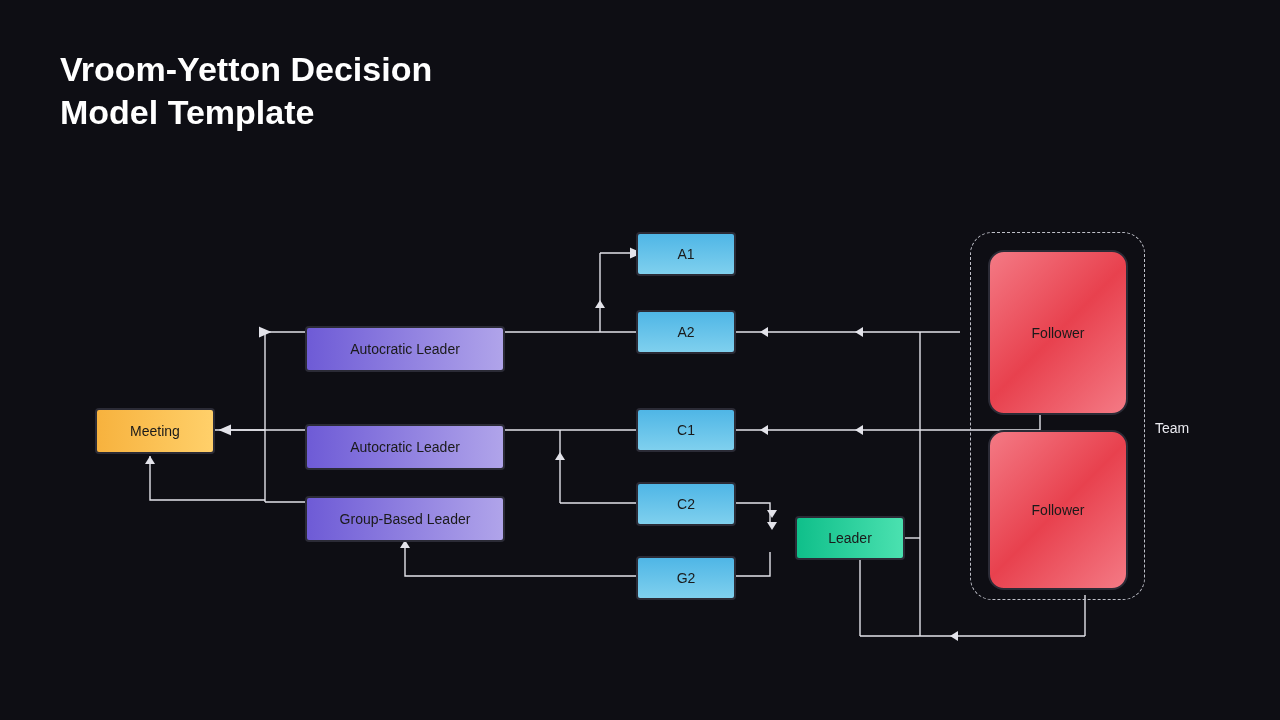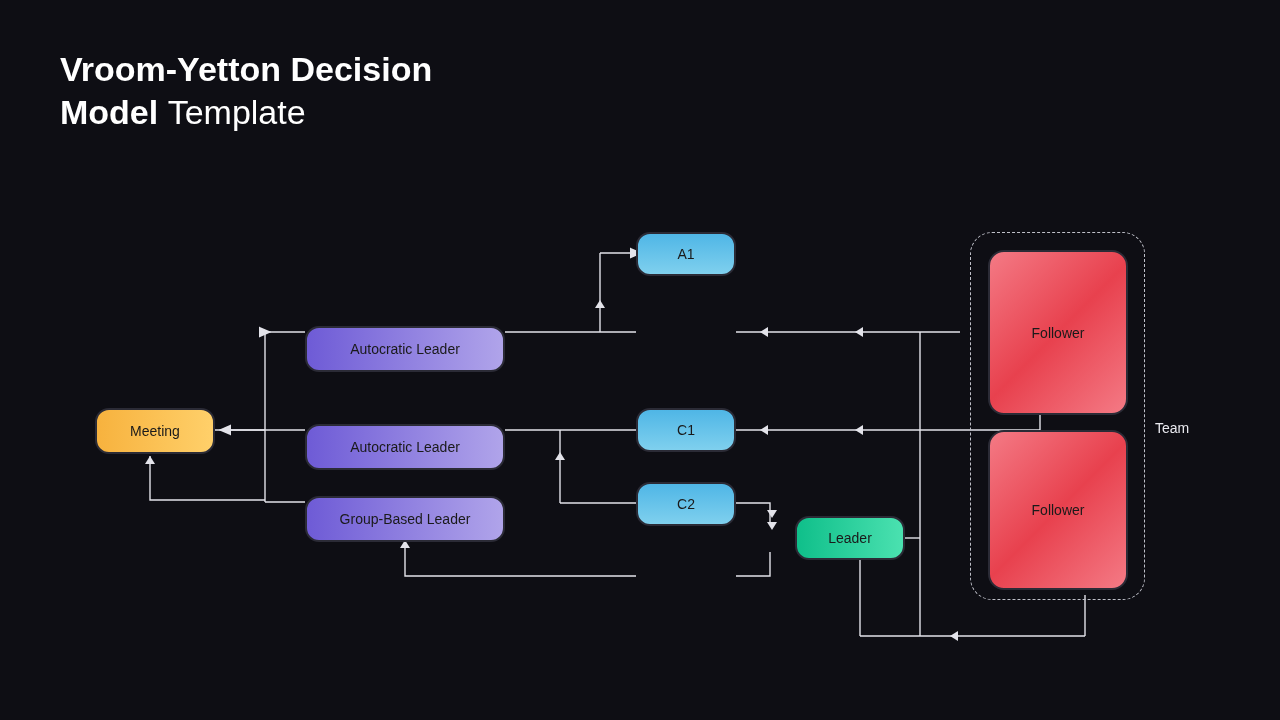--- a/index.html
+++ b/index.html
@@ -1,20 +1,20 @@
 <!DOCTYPE html>
 <html><head>
 <meta charset="utf-8">
 <style>
   * { box-sizing: border-box; }
   html, body { margin:0; padding:0; width:1280px; height:720px; background:#0e0e14; font-family: "Segoe UI", Arial, sans-serif; }
   .slide { position:relative; width:1280px; height:720px; color:#fff; overflow:hidden;padding-left:43px; }
   .title { position:absolute; left:60px; top:48px; font-size:34px; font-weight:800; line-height:1.25; }
-  .title .thin { font-weight:400; }
-  .node { position:absolute; border:2px solid #2b2b36; border-radius:14px; display:flex; align-items:center; justify-content:center; font-size:14px; color:#1a1a1a; }
+  .title .thin { font-weight:700; }
+  .node { position:absolute; border:2px solid #2b2b36; border-radius:4px; display:flex; align-items:center; justify-content:center; font-size:14px; color:#1a1a1a; }
   .leader   { background:linear-gradient(90deg,#f7b23e,#ffd06a); }
   .purple   { background:linear-gradient(90deg,#6e5bd6,#b0a4ea);margin-top:16px; }
   .blue     { background:linear-gradient(180deg,#4fb6e6,#7fd0ee); }
   .green    { background:linear-gradient(90deg,#0fbf8a,#4be1b0); }
   .follower { background:linear-gradient(135deg,#f47a85,#e8414e,#f47a85); color:#1a1a1a; }
   .team-box { position:absolute; border:1.5px dashed #bfc0c9; border-radius:22px; }
   .team-label { position:absolute; font-size:14px; color:#eaeaf0;text-align:right; }
   svg.wires { position:absolute; left:0; top:0; width:1280px; height:720px; pointer-events:none; }
   svg.wires path { stroke:#e3e3ea; stroke-width:1.4; fill:none; }
   svg.wires .arrow { fill:#e3e3ea; }
@@ -107,25 +107,31 @@
   <div class="node purple" style="left:305px; top:408px; width:200px; height:46px;">
     <span>Autocratic Leader</span>
   </div>
   <div class="node purple" style="left:305px; top:480px; width:200px; height:46px;">
     <span>Group-Based Leader</span>
   </div>
 
   <div class="node blue" style="left:636px; top:232px; width:100px; height:44px;">
     <span>A1</span>
   </div>
+  <div class="node blue" style="left:636px; top:310px; width:100px; height:44px;">
+    <span>A2</span>
+  </div>
   <div class="node blue" style="left:636px; top:408px; width:100px; height:44px;">
     <span>C1</span>
   </div>
   <div class="node blue" style="left:636px; top:482px; width:100px; height:44px;align-items:center;">
     <span>C2</span>
+  </div>
+  <div class="node blue" style="left:636px; top:556px; width:100px; height:44px;">
+    <span>G2</span>
   </div>
 
   <div class="node green" style="left:795px; top:516px; width:110px; height:44px;">
     <span>Leader</span>
   </div>
 
   <div class="team-box" style="left:970px; top:232px; width:175px; height:368px;"></div>
   <div class="team-label" style="left:1155px; top:420px;">Team</div>
 
   <div class="node follower" style="left:988px; top:250px; width:140px; height:165px; border-radius:16px;">

